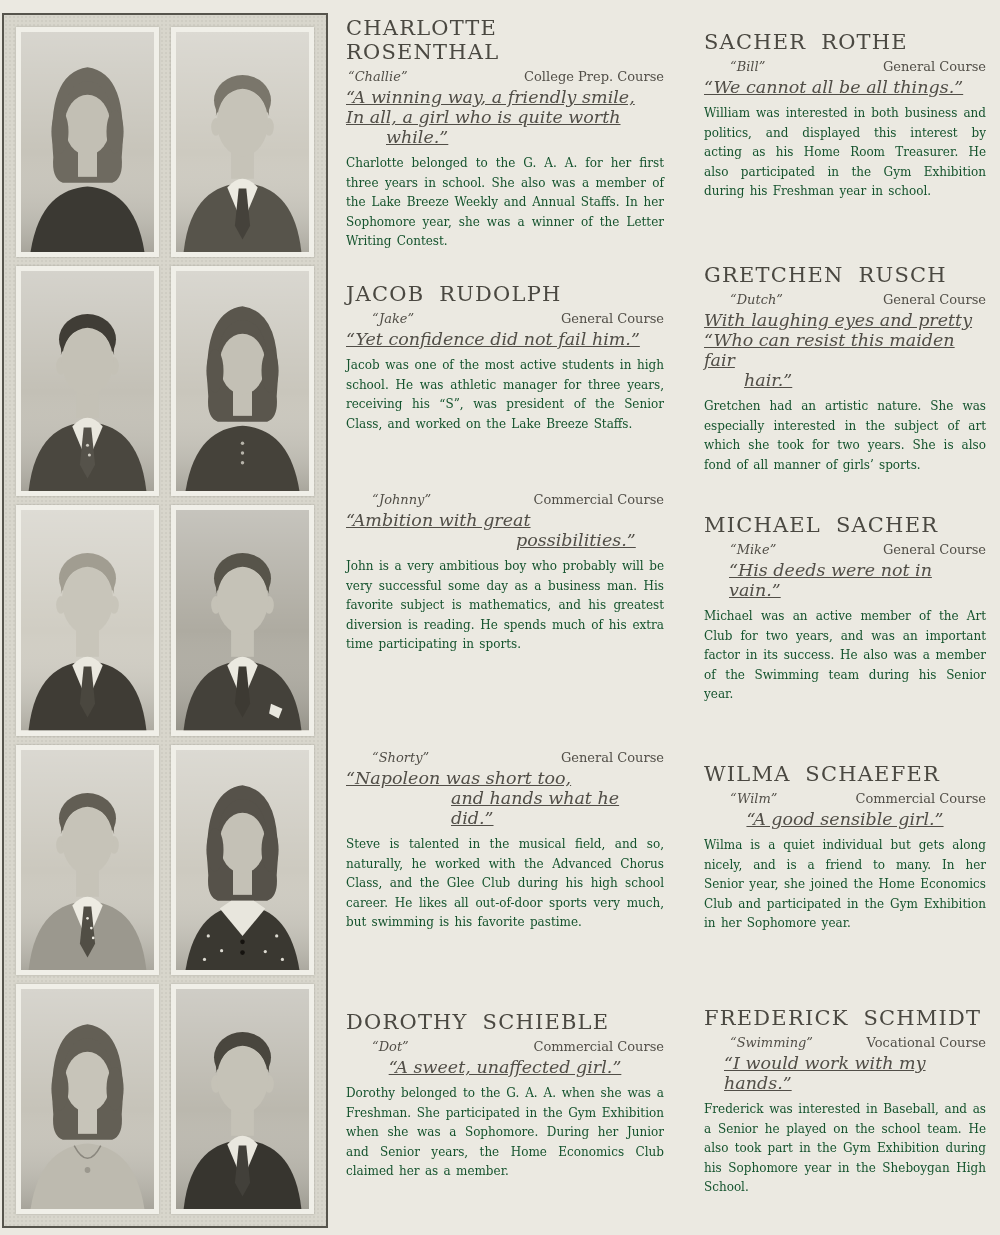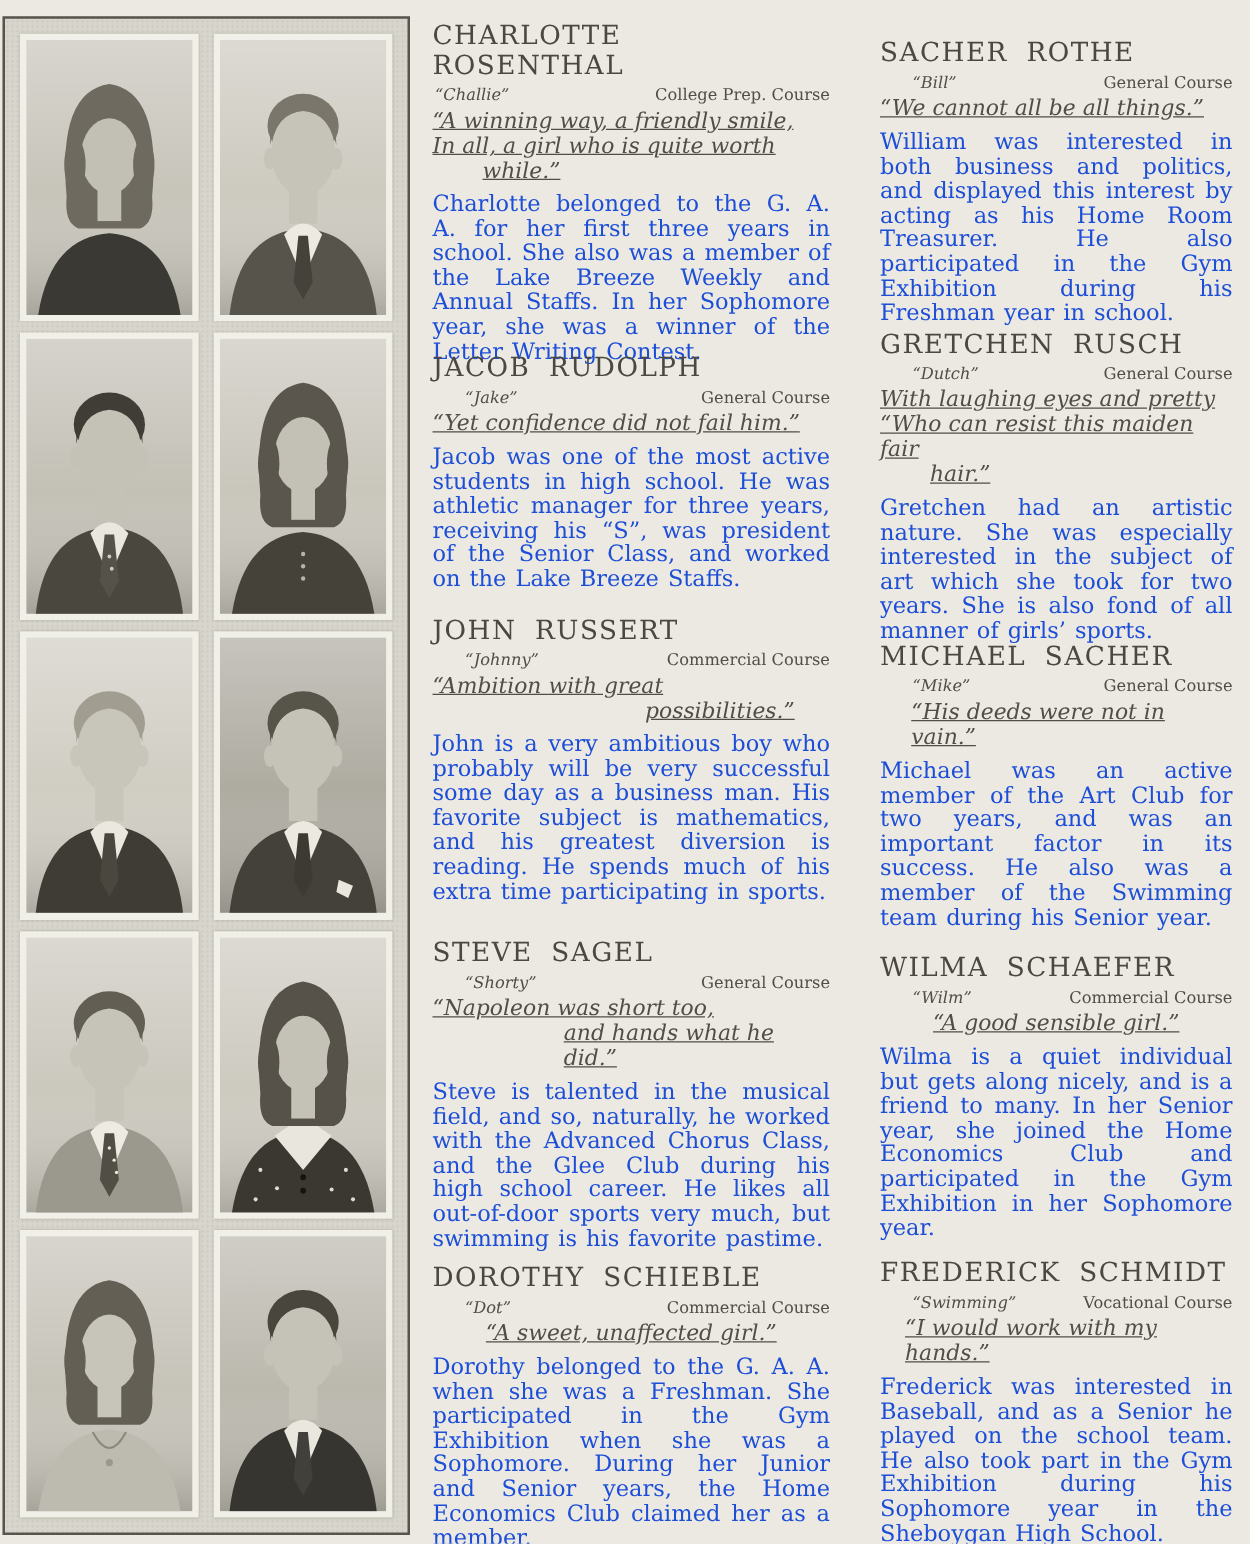--- a/index.html
+++ b/index.html
@@ -55,22 +55,22 @@
   .nick-line.nick-flush{padding-left:2px;}
   .nick{font-style:italic;}
   .quote{font-style:italic;font-size:17.5px;line-height:20px;margin:1px 0 7px 0;color:#514e47;text-decoration:underline;}
   .q-ind-20{padding-left:20px;}
   .q-ind-25{padding-left:25px;}
   .q-ind-40{padding-left:40px;}
   .q-ind-105{padding-left:105px;}
   .q-ind-170{padding-left:170px;}
   .q-center{text-align:center;}
   .bio{
-    font-size:18px;line-height:19.6px;text-align:justify;text-align-last:left;
-    word-spacing:1.5px;color:#1d4ed8;
+    font-size:12px;line-height:19.6px;text-align:justify;text-align-last:left;
+    word-spacing:1.5px;color:#14532d;
   }
 </style>
 </head>
 <body>
 
 <svg width="0" height="0" style="position:absolute" aria-hidden="true">
   <defs>
     <linearGradient id="vig" x1="0" y1="0" x2="0" y2="1">
       <stop offset="0" stop-color="#ffffff" stop-opacity="0.30"></stop>
       <stop offset="0.55" stop-color="#ffffff" stop-opacity="0"></stop>
@@ -227,34 +227,32 @@
       <span class="nick">“Jake”</span>
       <span class="course">General Course</span>
     </div>
     <div class="quote">
       <div>“Yet confidence did not fail him.”</div>
     </div>
     <div class="bio">Jacob was one of the most active students in high school. He was athletic manager for three years, receiving his “S”, was president of the Senior Class, and worked on the Lake Breeze Staffs.</div>
   </div>
 
   <div class="entry" style="top:492px">
-    <h2 class="s-name">JOHN RUSSERT</h2>
     <div class="nick-line">
       <span class="nick">“Johnny”</span>
       <span class="course">Commercial Course</span>
     </div>
     <div class="quote">
       <div>“Ambition with great</div>
       <div class="q-ind-170">possibilities.”</div>
     </div>
     <div class="bio">John is a very ambitious boy who probably will be very successful some day as a business man. His favorite subject is mathematics, and his greatest diversion is reading. He spends much of his extra time participating in sports.</div>
   </div>
 
   <div class="entry" style="top:750px">
-    <h2 class="s-name">STEVE SAGEL</h2>
     <div class="nick-line">
       <span class="nick">“Shorty”</span>
       <span class="course">General Course</span>
     </div>
     <div class="quote">
       <div>“Napoleon was short too,</div>
       <div class="q-ind-105">and hands what he did.”</div>
     </div>
     <div class="bio">Steve is talented in the musical field, and so, naturally, he worked with the Advanced Chorus Class, and the Glee Club during his high school career. He likes all out-of-door sports very much, but swimming is his favorite pastime.</div>
   </div>

